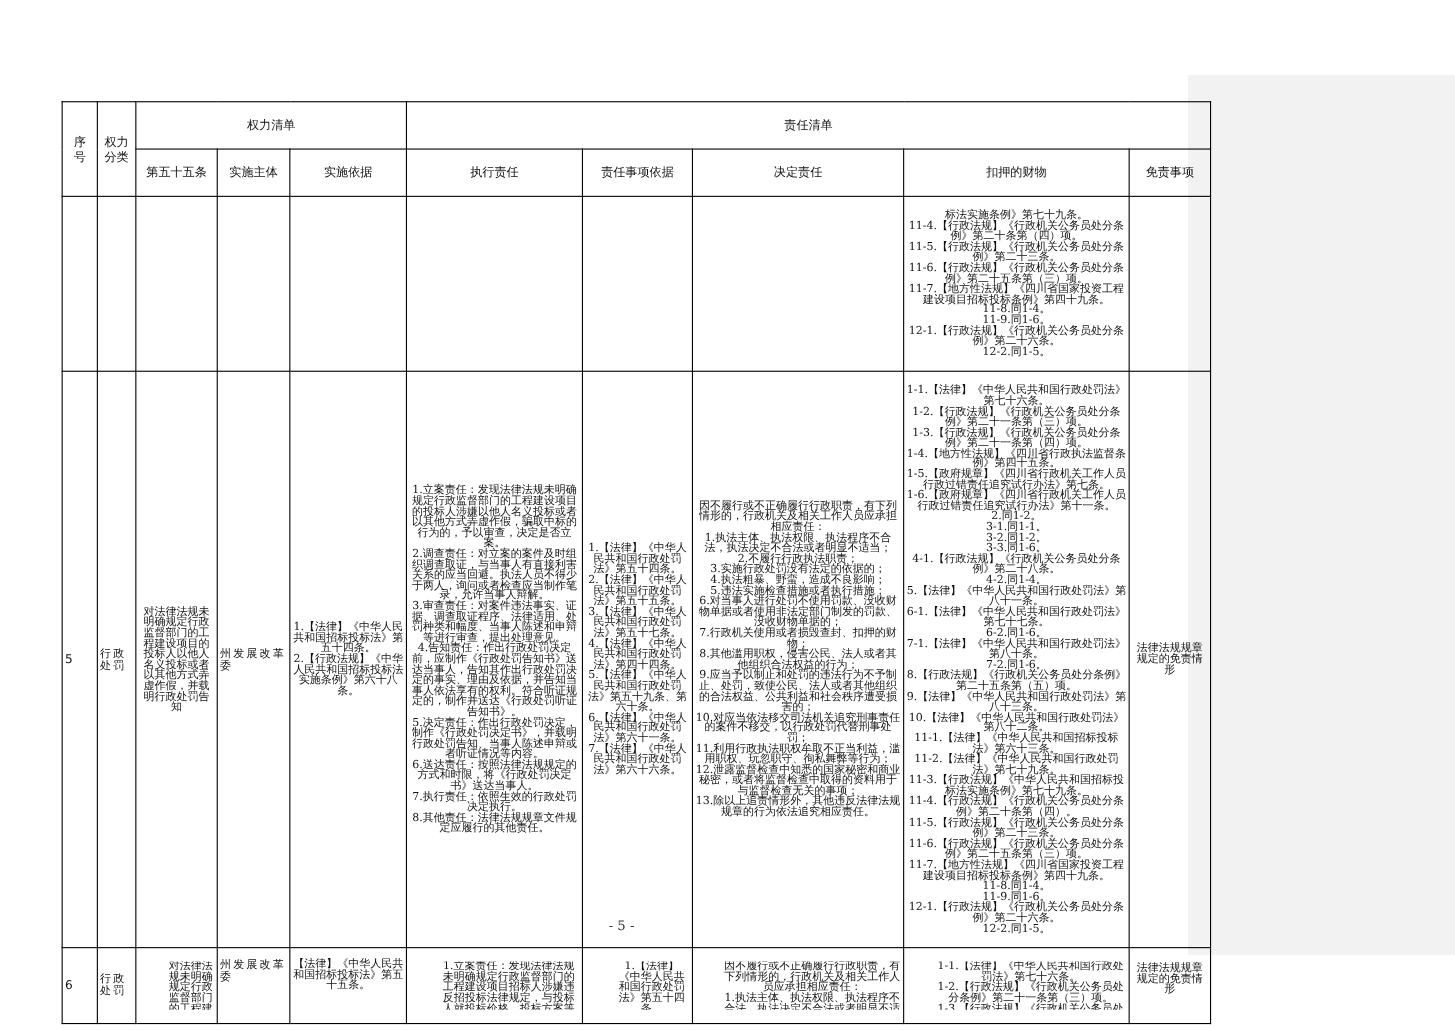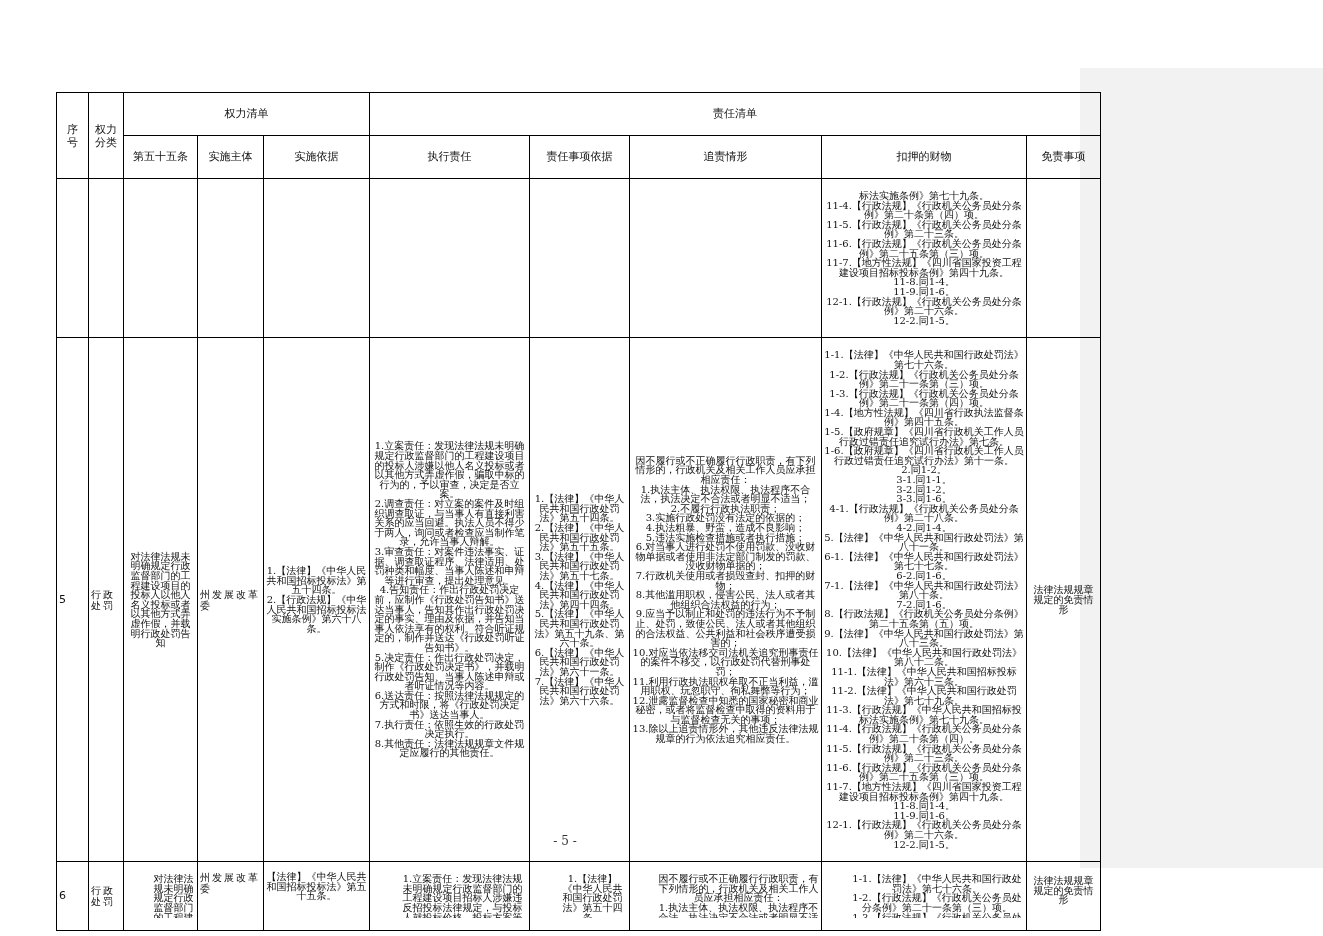--- a/index.html
+++ b/index.html
@@ -40,21 +40,21 @@
       <th rowspan="2" style="line-height:13px;padding:0 6px;">权力分类</th>
       <th colspan="3">权力清单</th>
       <th colspan="5">责任清单</th>
     </tr>
     <tr>
       <th>第五十五条</th>
       <th>实施主体</th>
       <th>实施依据</th>
       <th>执行责任</th>
       <th>责任事项依据</th>
-      <th>追责情形</th>
+      <th>决定责任</th>
       <th>扣押的财物</th>
       <th>免责事项</th>
     </tr>
   </thead>
   <tbody>
 
     <tr style="height:130px;">
       <td></td>
       <td></td>
       <td></td>

